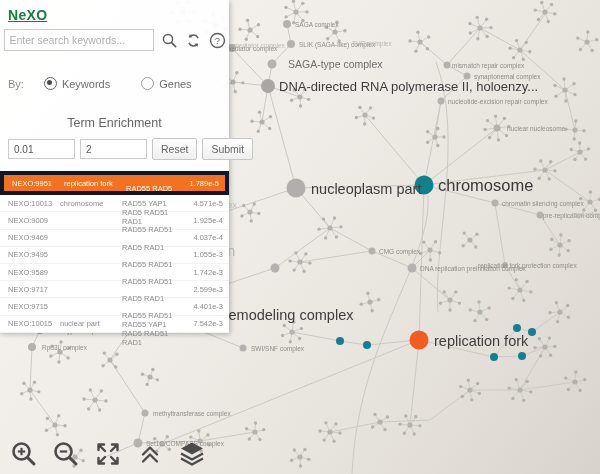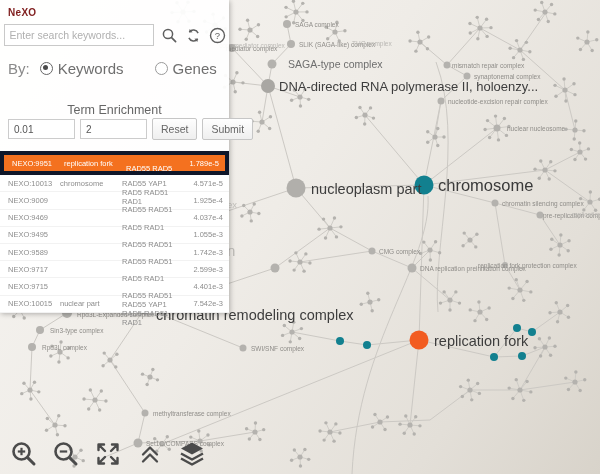--- a/index.html
+++ b/index.html
@@ -5,38 +5,38 @@
   html,body{margin:0;padding:0;}
   body{width:600px;height:474px;overflow:hidden;font-family:"Liberation Sans",sans-serif;}
   #stage{position:relative;width:600px;height:474px;overflow:hidden;
          background:linear-gradient(125deg,#f7f5f2 0%,#efece7 45%,#e3dfd8 80%,#d8d3ca 100%);}
   #graph-svg{position:absolute;left:0;top:0;z-index:1;}
 
   
   .panel{position:absolute;left:0;top:0;width:229px;z-index:2;
          background:rgba(255,255,255,0.93);box-shadow:1px 1px 5px rgba(0,0,0,0.28);}
   .panel-pad{padding:7px 8px 0 8px;}
-  .app-title{font-size:10px;font-weight:bold;color:#7f1d1d;letter-spacing:.3px;}
+  .app-title{font-size:14px;font-weight:bold;color:#15803d;letter-spacing:.3px;text-decoration:underline;}
   .search-row{display:flex;align-items:center;margin-top:6px;gap:7px;justify-content:center;}
   .search-input{flex:0 0 138px;width:138px;height:20px;border:1px solid #c9c9c9;padding:0 5px;
                 font-size:10.5px;color:#444;font-family:"Liberation Sans",sans-serif;background:#fff;}
   .search-input::placeholder{color:#b0b0b0;}
   .icon-btn{width:18px;height:18px;display:flex;align-items:center;justify-content:center;cursor:pointer;}
-  .by-row{display:flex;align-items:center;margin-top:14px;font-size:15px;color:#8a8a8a;gap:5px;}
+  .by-row{display:flex;align-items:center;margin-top:26px;font-size:11px;color:#8a8a8a;gap:5px;}
   .radio{width:11px;height:11px;border-radius:50%;border:1px solid #9a9a9a;background:#fff;
          display:inline-block;position:relative;flex:0 0 11px;}
   .radio.sel{border-color:#666;}
   .radio.sel::after{content:"";position:absolute;left:2px;top:2px;width:5px;height:5px;
                     border-radius:50%;background:#4a4a4a;}
   .radio-label{color:#6f6f6f;margin-right:26px;}
   .te-head{margin-top:26px;font-size:12.5px;color:#666;text-align:center;}
   .te-genes{display:block;width:197px;height:38px;margin-top:7px;border:1px solid #cwcccc;
             border:1px solid #cccccc;font-size:10px;color:#4a4a4a;padding:4px 6px;resize:none;
             font-family:"Liberation Sans",sans-serif;background:#fff;}
-  .params{display:flex;align-items:center;gap:5px;margin-top:1px;}
+  .params{display:flex;align-items:center;gap:5px;margin-top:8px;}
   .param-input{width:55px;height:18px;border:1px solid #cccccc;font-size:10px;color:#555;
                padding:0 5px;font-family:"Liberation Sans",sans-serif;background:#fff;}
   .btn{height:22px;border:1px solid #c6c6c6;border-radius:2px;font-size:10.5px;color:#666;
        background:linear-gradient(#fefefe,#efefef);padding:0 8px;cursor:pointer;
        font-family:Liberation Sans, sans-serif;}
   .results{margin-top:11px;}
   .rrow{display:flex;align-items:center;height:16.2px;padding:0 6px 0 8px;font-size:7.5px;
         color:#8d8d8d;background:rgba(255,255,255,0.87);border-bottom:1px solid rgba(0,0,0,0.05);cursor:pointer;}
   .rrow.hl{background:#f4711f;border:4px solid #0f172a;color:#fff;}
   .c-id{width:52px;flex:0 0 52px;}

